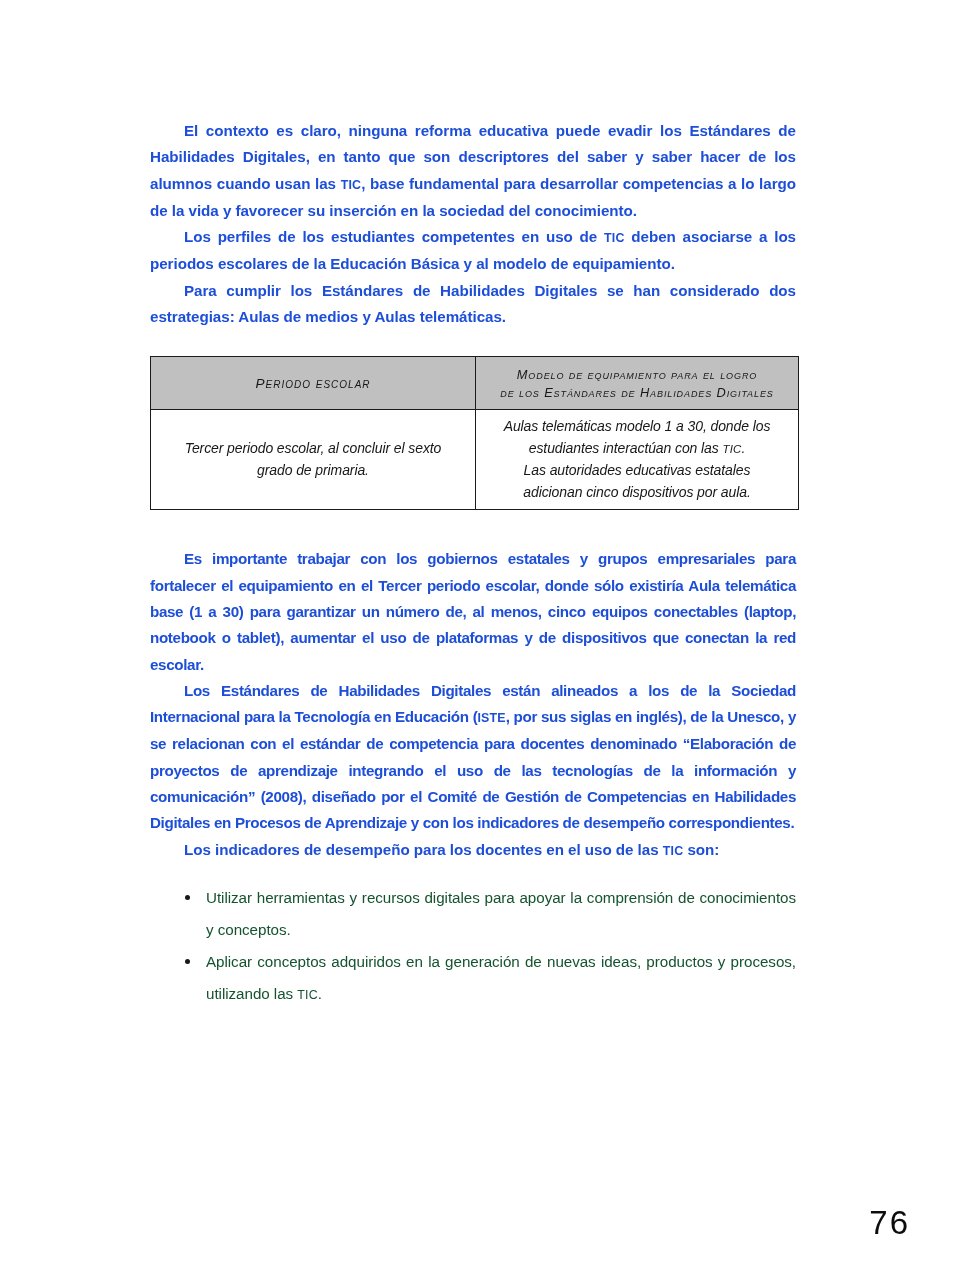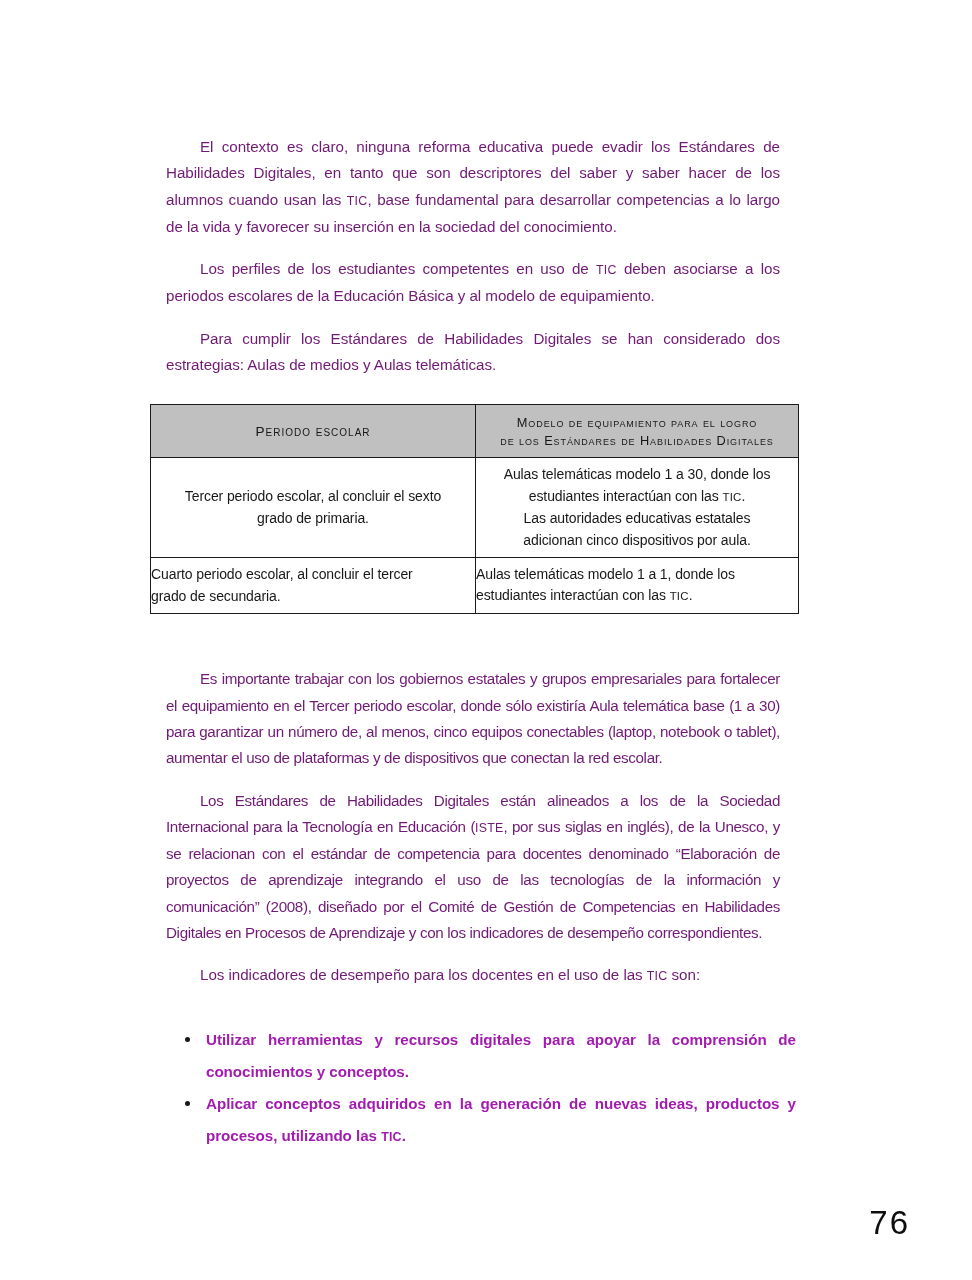--- a/index.html
+++ b/index.html
@@ -18,43 +18,45 @@
     background: #ffffff;
     overflow: hidden;
   }
   .content {
     position: absolute;
     left: 150px;
     top: 118px;
     width: 646px;
   }
   p.body-par {
-    margin: 16px;
+    margin: 0;
     font-size: 15.2px;
     line-height: 26.3px;
     text-align: justify;
     text-indent: 34px;
-    color: #701a75;
+    color: #1d4ed8;
     letter-spacing: -0.05px;
+    font-weight: bold;
   }
   p.body-par.tight {
     letter-spacing: -0.35px;
   }
   .sc {
     font-size: 12.4px;
     letter-spacing: 0.2px;
   }
   
   .tbl-wrap {
     margin-top: 26px;
   }
   table.eq-table {
     border-collapse: collapse;
     width: 646px;
     table-layout: fixed;
+    font-style: italic;
   }
   table.eq-table td,
   table.eq-table th {
     border: 1px solid #1b1b1b;
     vertical-align: middle;
     padding: 0;
   }
   th.hdr {
     background: #c0c0c0;
     text-align: center;
@@ -93,23 +95,22 @@
     margin: 0;
     padding: 0;
     list-style: none;
   }
   ul.ind-list li {
     position: relative;
     padding-left: 56px;
     font-size: 15.2px;
     line-height: 32px;
     text-align: justify;
-    color: #a21caf;
+    color: #14532d;
     letter-spacing: -0.05px;
-    font-weight: bold;
   }
   ul.ind-list li .dot {
     position: absolute;
     left: 35px;
     top: 13px;
     width: 5px;
     height: 5px;
     border-radius: 50%;
     background: #181818;
   }
@@ -153,30 +154,20 @@
               <span class="ln">Tercer periodo escolar, al concluir el sexto</span>
               <span class="ln">grado de primaria.</span>
             </td>
             <td class="cell col-b">
               <span class="ln">Aulas telemáticas modelo 1 a 30, donde los</span>
               <span class="ln">estudiantes interactúan con las <span class="sc">TIC</span>.</span>
               <span class="ln">Las autoridades educativas estatales</span>
               <span class="ln">adicionan cinco dispositivos por aula.</span>
             </td>
           </tr>
-          <tr class="row-3">
-            <td class="cell col-a">
-              <span class="ln">Cuarto periodo escolar, al concluir el tercer</span>
-              <span class="ln">grado de secundaria.</span>
-            </td>
-            <td class="cell col-b">
-              <span class="ln">Aulas telemáticas modelo 1 a 1, donde los</span>
-              <span class="ln">estudiantes interactúan con las <span class="sc">TIC</span>.</span>
-            </td>
-          </tr>
         </tbody>
       </table>
     </div>
 
     <div class="spacer-lg"></div>
 
     <p class="body-par tight">Es importante trabajar con los gobiernos estatales y grupos empresariales para fortalecer el equipamiento en el Tercer periodo escolar, donde sólo existiría Aula telemática base (1 a 30) para garantizar un número de, al menos, cinco equipos conectables (laptop, notebook o tablet), aumentar el uso de plataformas y de dispositivos que conectan la red escolar.</p>
     <p class="body-par tight">Los Estándares de Habilidades Digitales están alineados a los de la Sociedad Internacional para la Tecnología en Educación (<span class="sc">ISTE</span>, por sus siglas en inglés), de la Unesco, y se relacionan con el estándar de competencia para docentes denominado “Elaboración de proyectos de aprendizaje integrando el uso de las tecnologías de la información y comunicación” (2008), diseñado por el Comité de Gestión de Competencias en Habilidades Digitales en Procesos de Aprendizaje y con los indicadores de desempeño correspondientes.</p>
     <p class="body-par">Los indicadores de desempeño para los docentes en el uso de las <span class="sc">TIC</span> son:</p>
 

